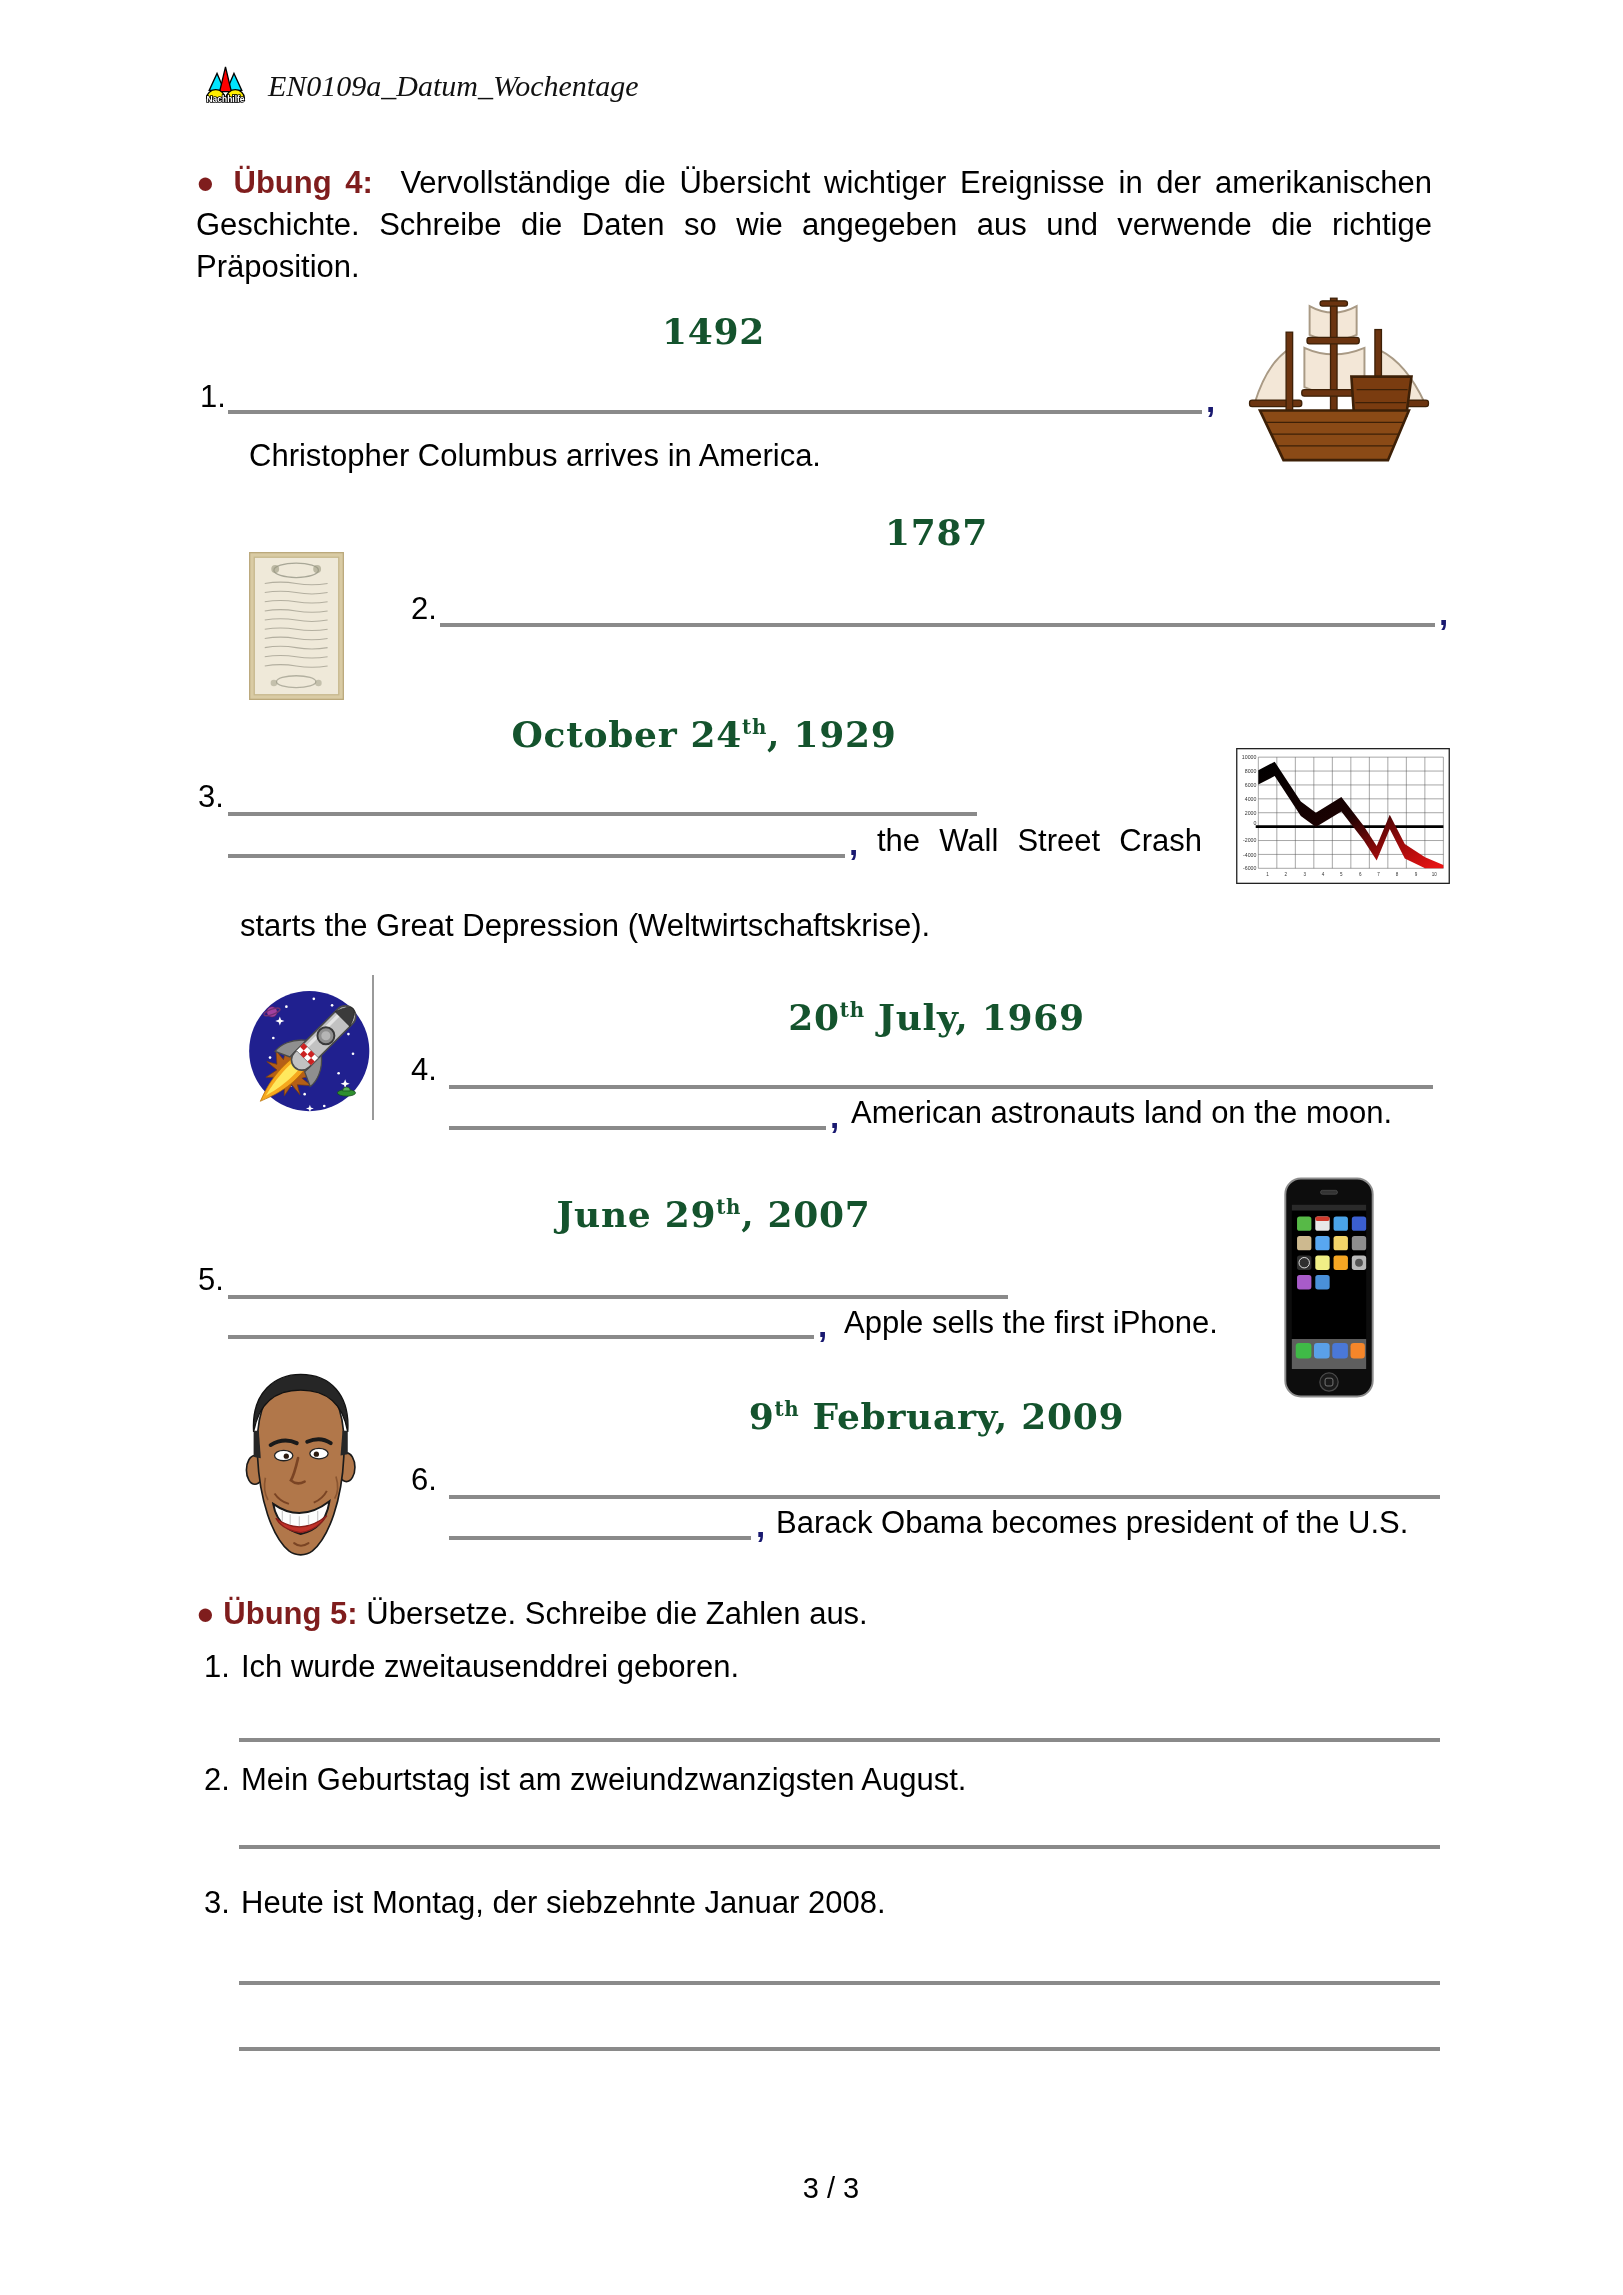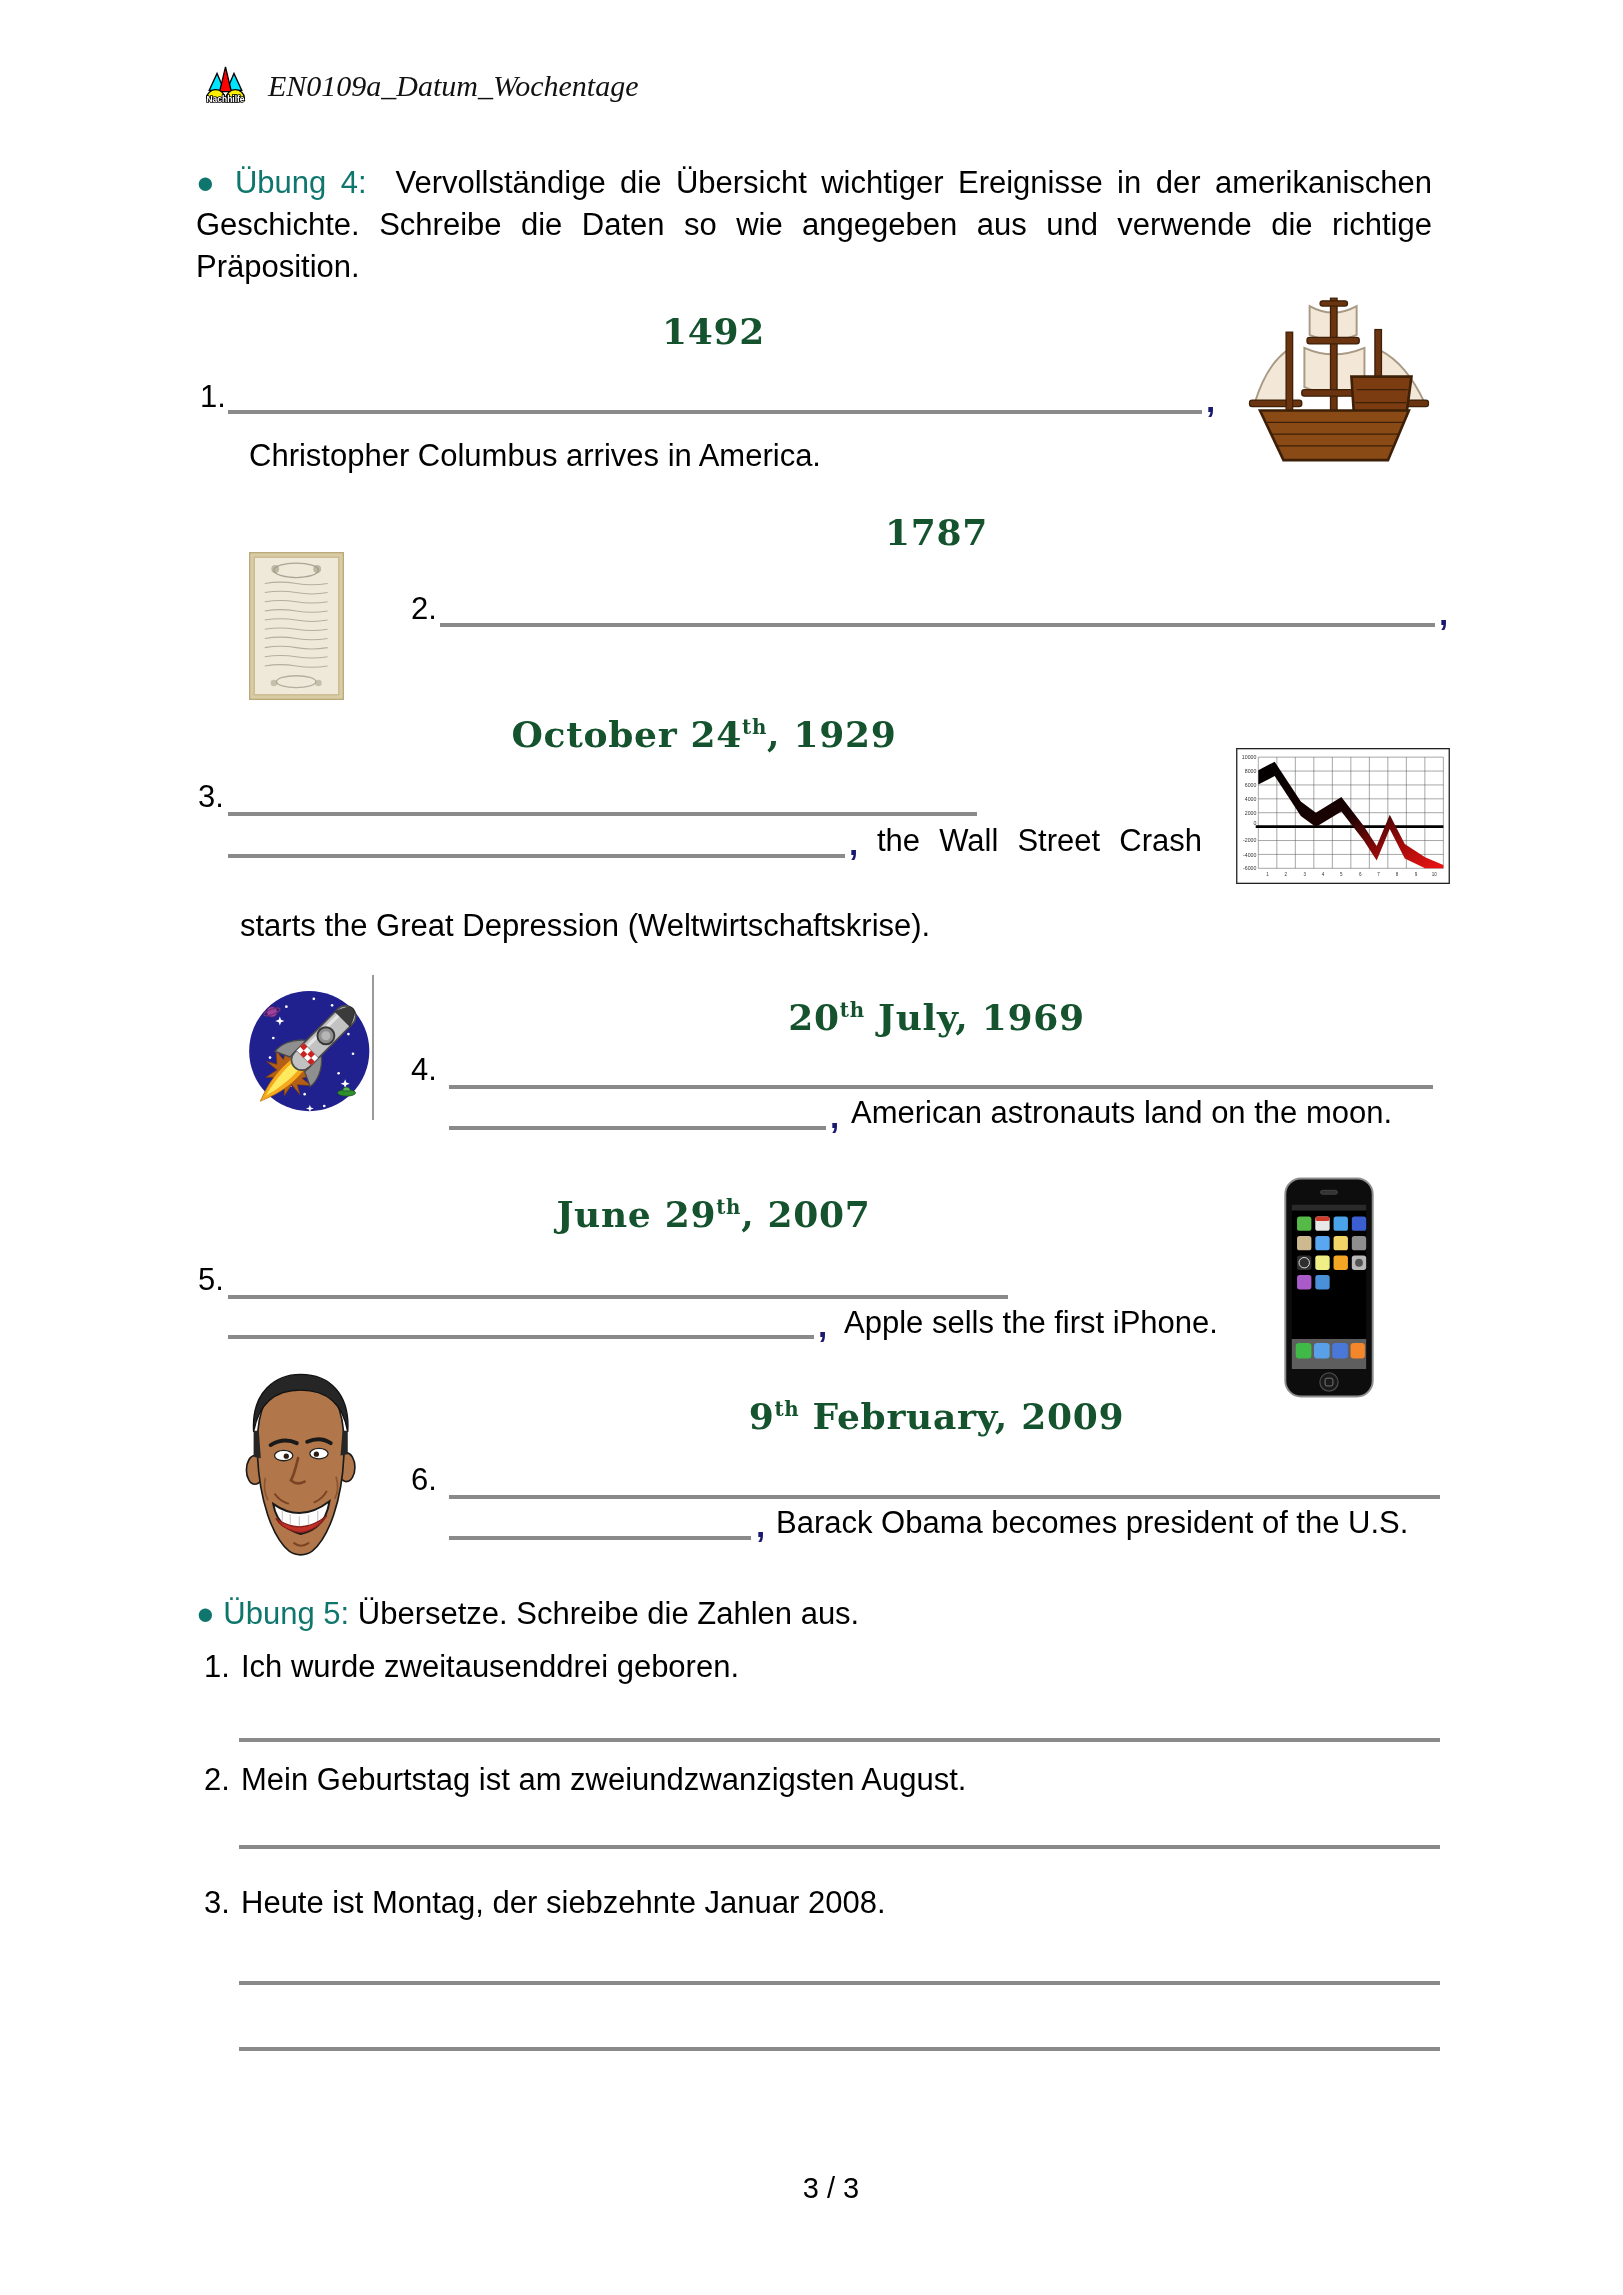--- a/index.html
+++ b/index.html
@@ -1,20 +1,20 @@
 <!DOCTYPE html>
 <html style="font-size:10.5px"><head>
 <meta charset="utf-8">
 <style>
   html,body{margin:0;padding:0;background:#fff;}
   .page{position:relative;width:1623px;height:2295px;background:#fff;overflow:hidden;
         font-family:"Liberation Sans",sans-serif;color:#000;}
   .abs{position:absolute;}
   .title{font-family:"Liberation Serif",serif;font-style:italic;font-size:30px;color:#111;}
-  .exlabel{color:#0f766e;font-weight:normal;}
+  .exlabel{color:#7f1d1d;font-weight:bold;}
   .jline{position:absolute;font-size:31px;line-height:42px;text-align:justify;text-align-last:justify;white-space:normal;}
   .jline.last{text-align-last:left;}
   .datehead{position:absolute;font-family:"DejaVu Serif",serif;font-weight:bold;font-size:36px;
             color:#14532d;text-align:center;letter-spacing:0.7px;}
   .datehead sup{font-size:0.55em;}
   .num,.cap,.tail{position:absolute;font-size:31px;line-height:37px;white-space:nowrap;}
   .blank{position:absolute;height:3.9px;background:#8a8a8a;}
   .comma{position:absolute;font-size:33px;line-height:33px;color:#191970;font-weight:bold;}
   .vline{position:absolute;width:2px;background:#9a9a9a;}
   .footer{position:absolute;font-family:Liberation Sans, sans-serif;font-size:29px;}

